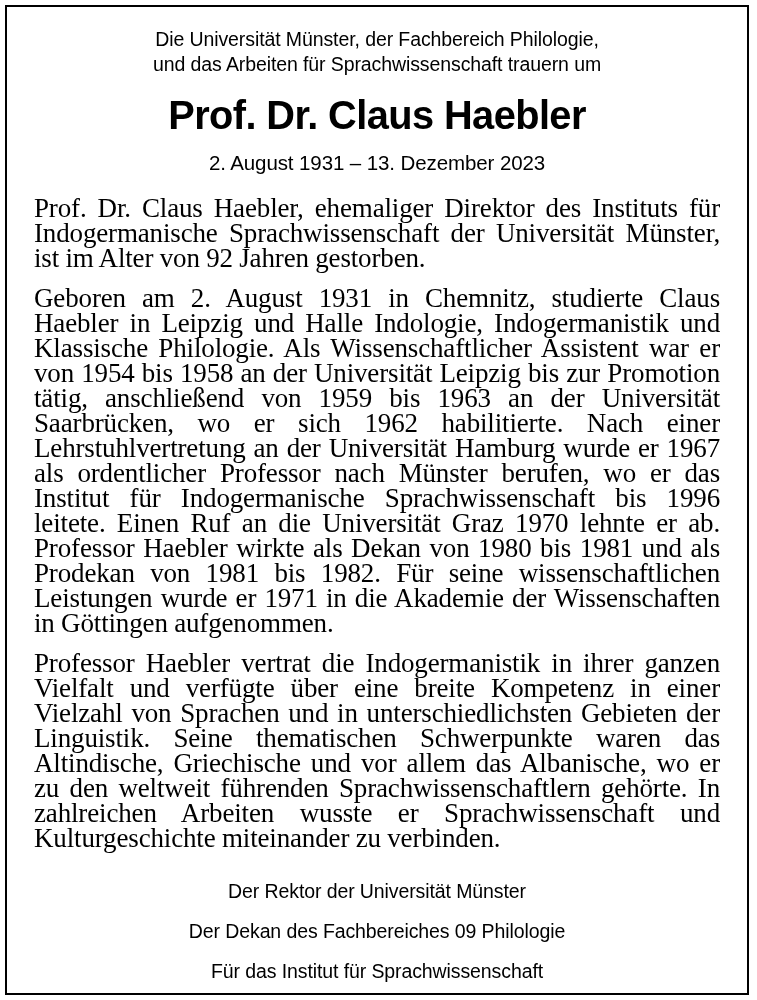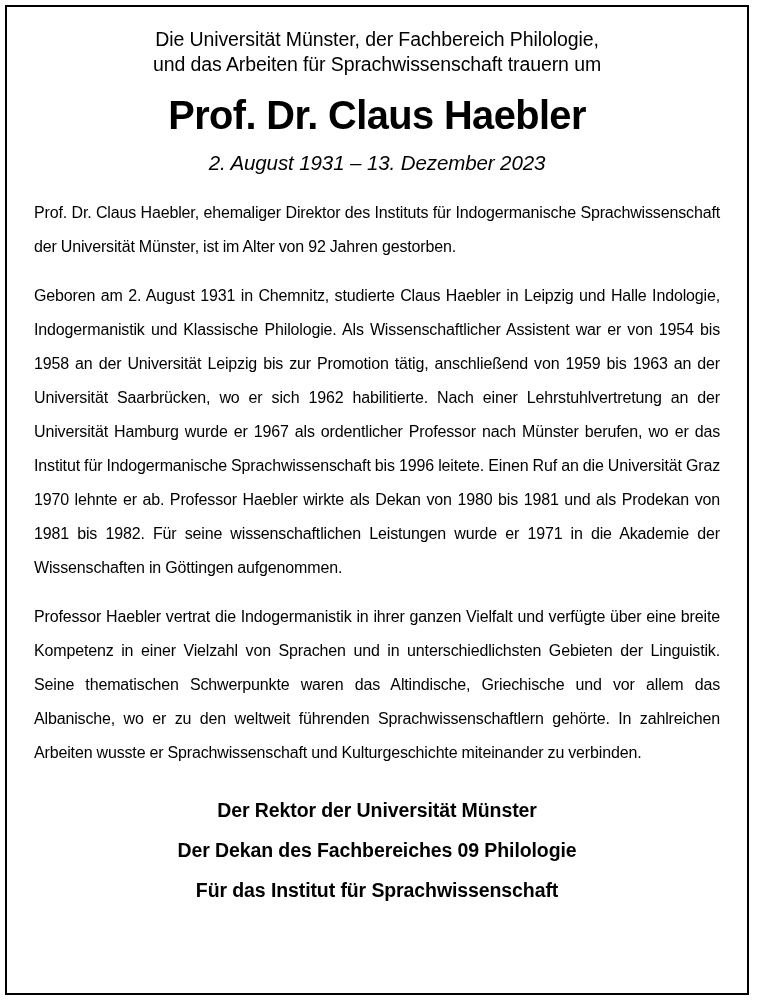--- a/index.html
+++ b/index.html
@@ -54,57 +54,56 @@
     white-space: nowrap;
     transform: scaleX(0.97);
   }
 
   .life-dates {
     font-size: 20.5px;
     line-height: 26px;
     margin-top: 9px;
     letter-spacing: -0.1px;
     white-space: nowrap;
-    font-style: italic;
   }
 
   
   .body-block {
     margin-top: 20px;
   }
 
   .body-paragraph {
-    font-size: 16px;
-    line-height: 34px;
+    font-size: 27px;
+    line-height: 25px;
     text-align: justify;
     text-align-last: left;
     letter-spacing: -0.15px;
     word-spacing: -0.2px;
     margin: 0 0 15px 0;
     hyphens: manual;
+    font-family: Liberation Serif, serif;
   }
   .body-paragraph:last-child { margin-bottom: 4px; }
 
   
   .signature-block {
     margin-top: 28px;
     text-align: center;
   }
 
   .signature-group {
     margin-bottom: 15px;
   }
   .signature-group:last-child { margin-bottom: 0; }
 
   .signature-role {
     font-size: 19.5px;
     line-height: 25px;
     letter-spacing: -0.1px;
     white-space: nowrap;
-    font-weight: bold;
   }
 
   .signature-name {
     font-size: 20px;
     font-weight: 700;
     line-height: 26px;
     letter-spacing: -0.1px;
     white-space: nowrap;
   }
 </style>

